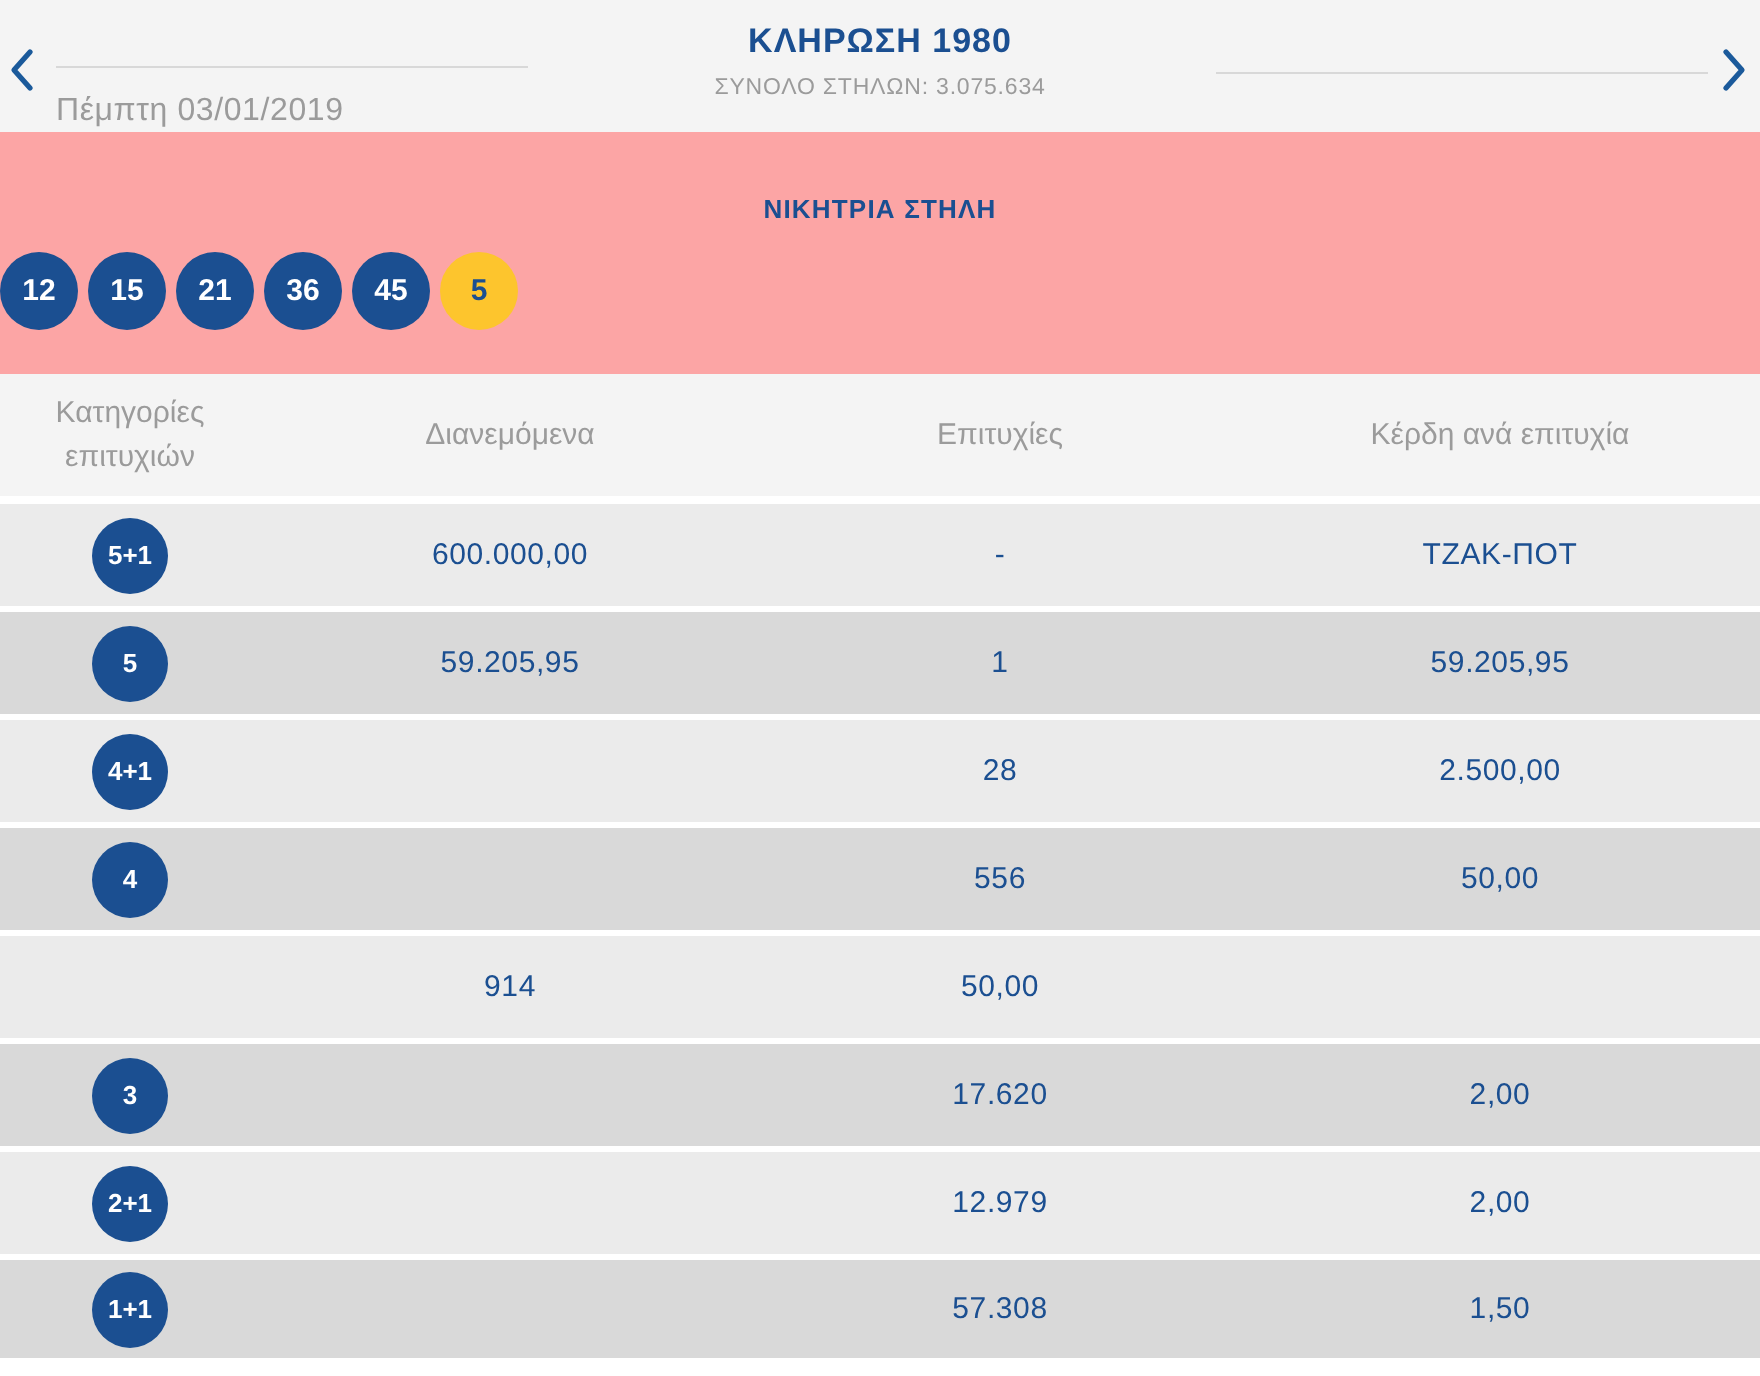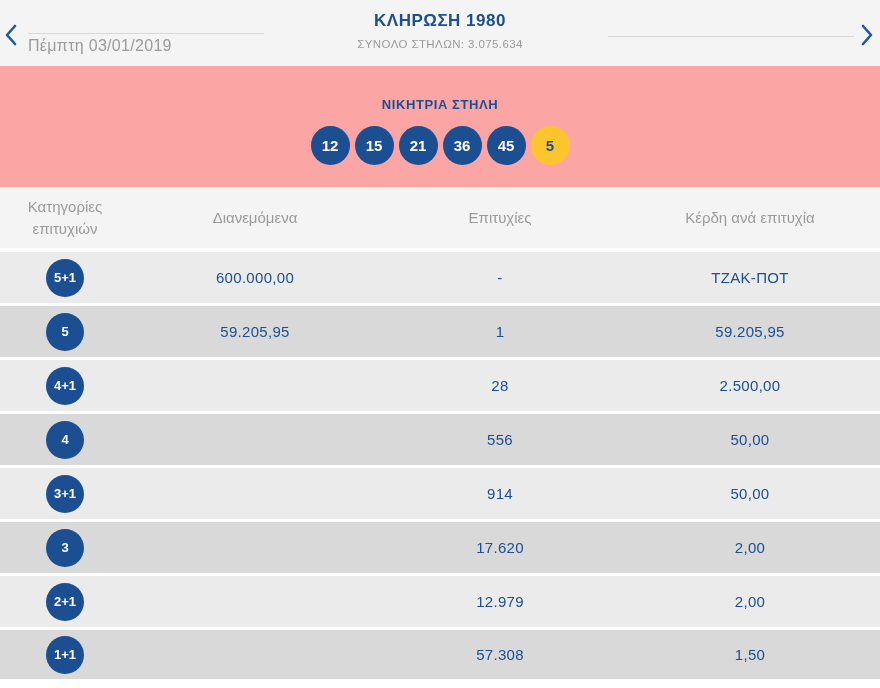--- a/index.html
+++ b/index.html
@@ -22,21 +22,21 @@
     line-height: 0;
   }
   .nav-btn.prev { left: 4px; }
   .nav-btn.next { right: 6px; }
   .date-wrap {
     position: absolute;
     left: 28px;
     top: 33px;
     width: 236px;
     border-top: 1px solid #d8d8d8;
-    padding-top: 3px;
+    padding-top: 13px;
   }
   .date-text {
     font-size: 16px;
     color: #9b9b9b;
     letter-spacing: 0.3px;
   }
   .center-head {
     position: absolute;
     left: 50%;
     transform: translateX(-50%);
@@ -73,21 +73,20 @@
   }
   .winning-label {
     font-size: 13px;
     font-weight: bold;
     color: #1b4f91;
     letter-spacing: 0.6px;
   }
   .numbers {
     margin-top: 14px;
     display: flex;
-    justify-content: center;
     gap: 5px;
   }
   .num-ball {
     width: 39px;
     height: 39px;
     border-radius: 50%;
     background: #1b4f91;
     color: #fff;
     font-size: 15px;
     font-weight: bold;
@@ -222,23 +221,20 @@
         </div>
         <div class="result-row even">
           <div>
             <div class="cat-badge">4</div>
           </div>
           <div class="cell"></div>
           <div class="cell">556</div>
           <div class="cell">50,00</div>
         </div>
         <div class="result-row odd">
-          <div>
-            <div class="cat-badge">3+1</div>
-          </div>
           <div class="cell"></div>
           <div class="cell">914</div>
           <div class="cell">50,00</div>
         </div>
         <div class="result-row even">
           <div>
             <div class="cat-badge">3</div>
           </div>
           <div class="cell"></div>
           <div class="cell">17.620</div>

